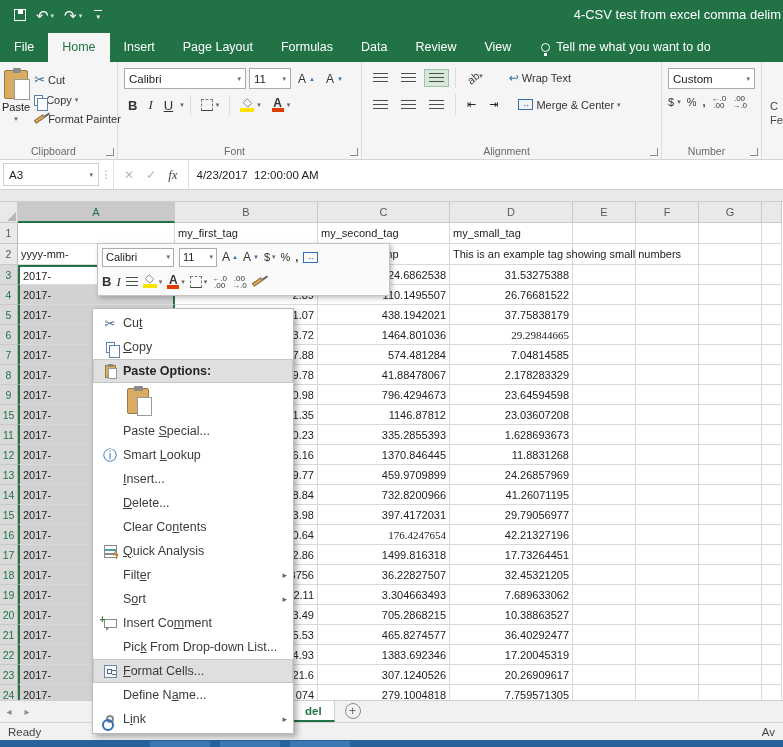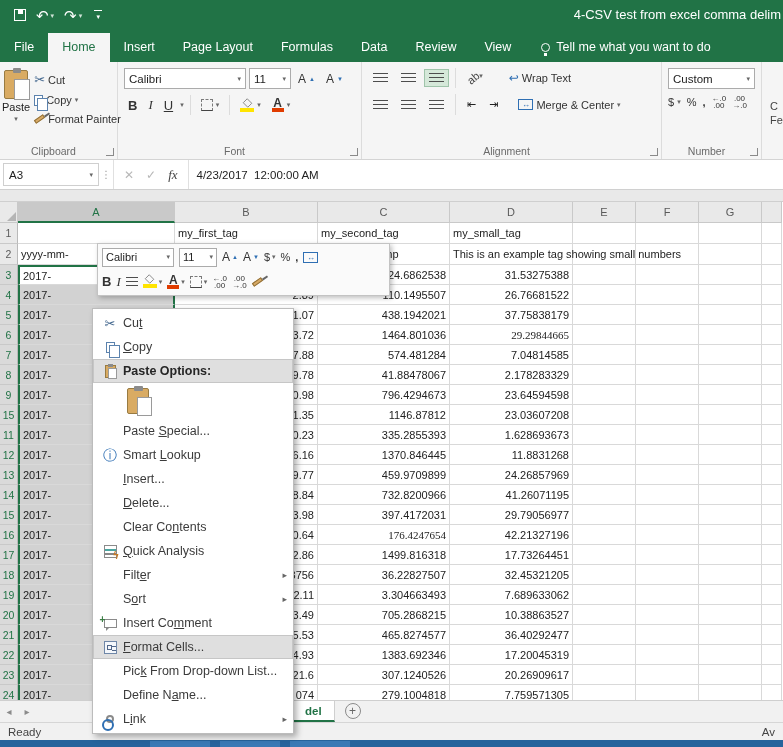--- a/index.html
+++ b/index.html
@@ -782,32 +782,32 @@
         <span class="gut"></span>
         <span class="lbl">S<u>o</u>rt</span>
         <span class="sub">▸</span>
       </div>
       <div class="mi">
         <span class="gut">
           <span class="ic-cmt"></span>
         </span>
         <span class="lbl">Insert Co<u>m</u>ment</span>
       </div>
+      <div class="mi">
+        <span class="gut"></span>
+        <span class="lbl">Pic<u>k</u> From Drop-down List...</span>
+      </div>
       <div class="mi hl">
         <span class="gut">
           <span class="ic-fmt"></span>
         </span>
         <span class="lbl"><u>F</u>ormat Cells...</span>
       </div>
       <div class="mi">
         <span class="gut"></span>
-        <span class="lbl">Pic<u>k</u> From Drop-down List...</span>
-      </div>
-      <div class="mi">
-        <span class="gut"></span>
         <span class="lbl">Define N<u>a</u>me...</span>
       </div>
       <div class="mi">
         <span class="gut">
           <span class="ic-link"></span>
         </span>
         <span class="lbl">L<u>i</u>nk</span>
         <span class="sub">▸</span>
       </div>
     </div>

